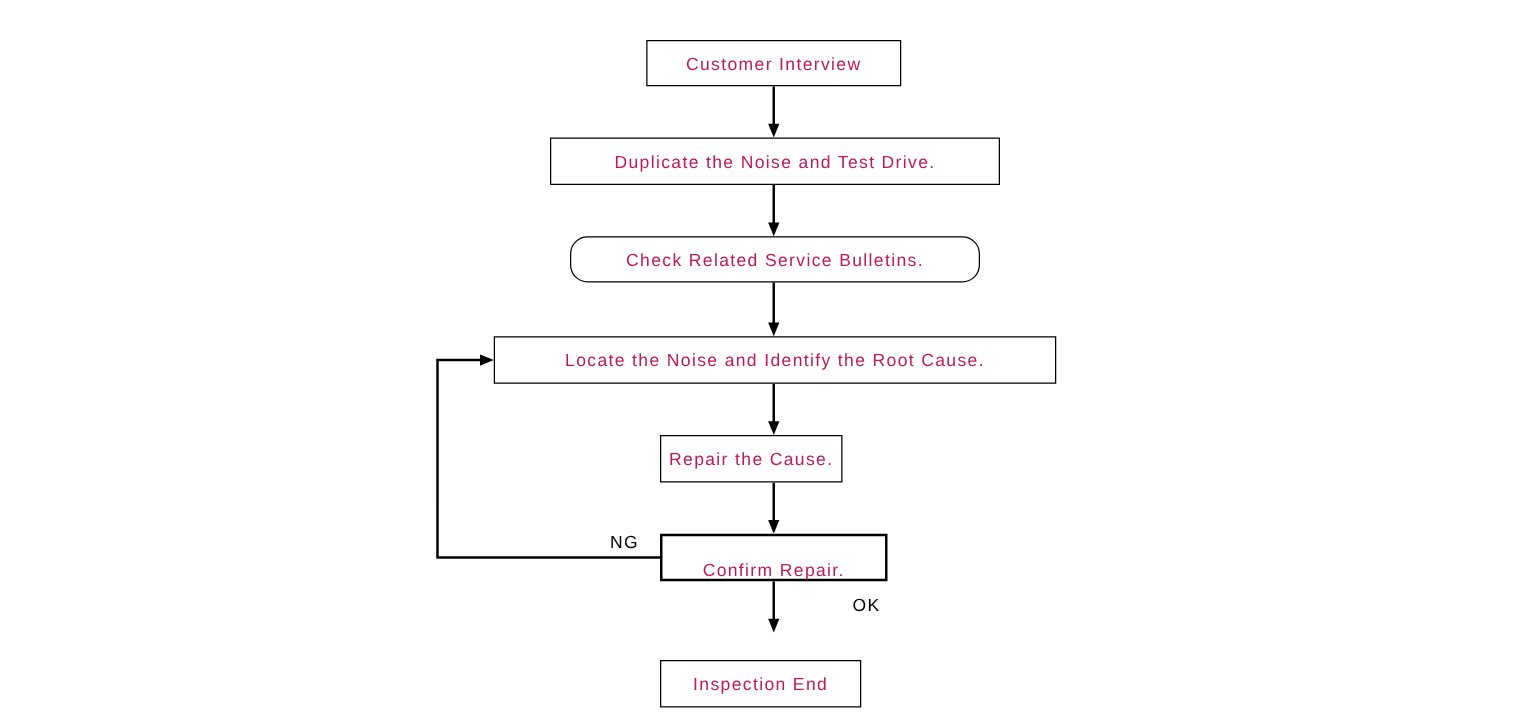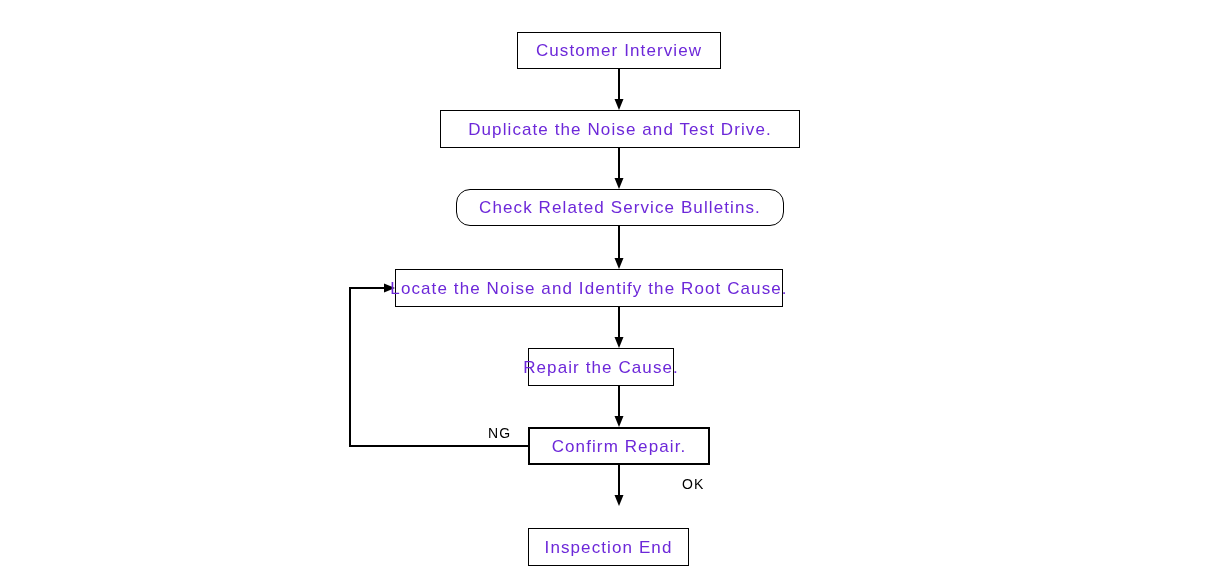--- a/index.html
+++ b/index.html
@@ -16,28 +16,29 @@
     font-family: "Liberation Sans", "DejaVu Sans", sans-serif;
   }
   .node {
     position: absolute;
     box-sizing: border-box;
     border: 1px solid #000000;
     background: #ffffff;
     display: flex;
     align-items: center;
     justify-content: center;
-    color: #6d28d9;
-    font-size: 17px;
+    color: #be185d;
+    font-size: 14px;
     letter-spacing: 1.1px;
     white-space: nowrap;
     line-height: 1;
   }
   .node.thick {
     border-width: 2px;
+    align-items: flex-end;
   }
   .edge-label {
     position: absolute;
     color: #000000;
     font-size: 14px;
     letter-spacing: 1.1px;
     white-space: nowrap;
     line-height: 1;
   }
   svg.wires {
@@ -98,21 +99,21 @@
   </div>
 
   <div class="node" style="left:440px; top:110px; width:360px; height:38px;">
     <span>Duplicate the Noise and Test Drive.</span>
   </div>
 
   <div class="node" style="left:456px; top:189px; width:328px; height:37px;border-radius:14px;">
     <span>Check Related Service Bulletins.</span>
   </div>
 
-  <div class="node" style="left:395px; top:269px; width:388px; height:38px;">
+  <div class="node" style="left:395px; top:269px; width:450px; height:38px;">
     <span>Locate the Noise and Identify the Root Cause.</span>
   </div>
 
   <div class="node" style="left:528px; top:348px; width:146px; height:38px;">
     <span>Repair the Cause.</span>
   </div>
 
   <div class="node thick" style="left:528px; top:427px; width:182px; height:38px;">
     <span>Confirm Repair.</span>
   </div>

